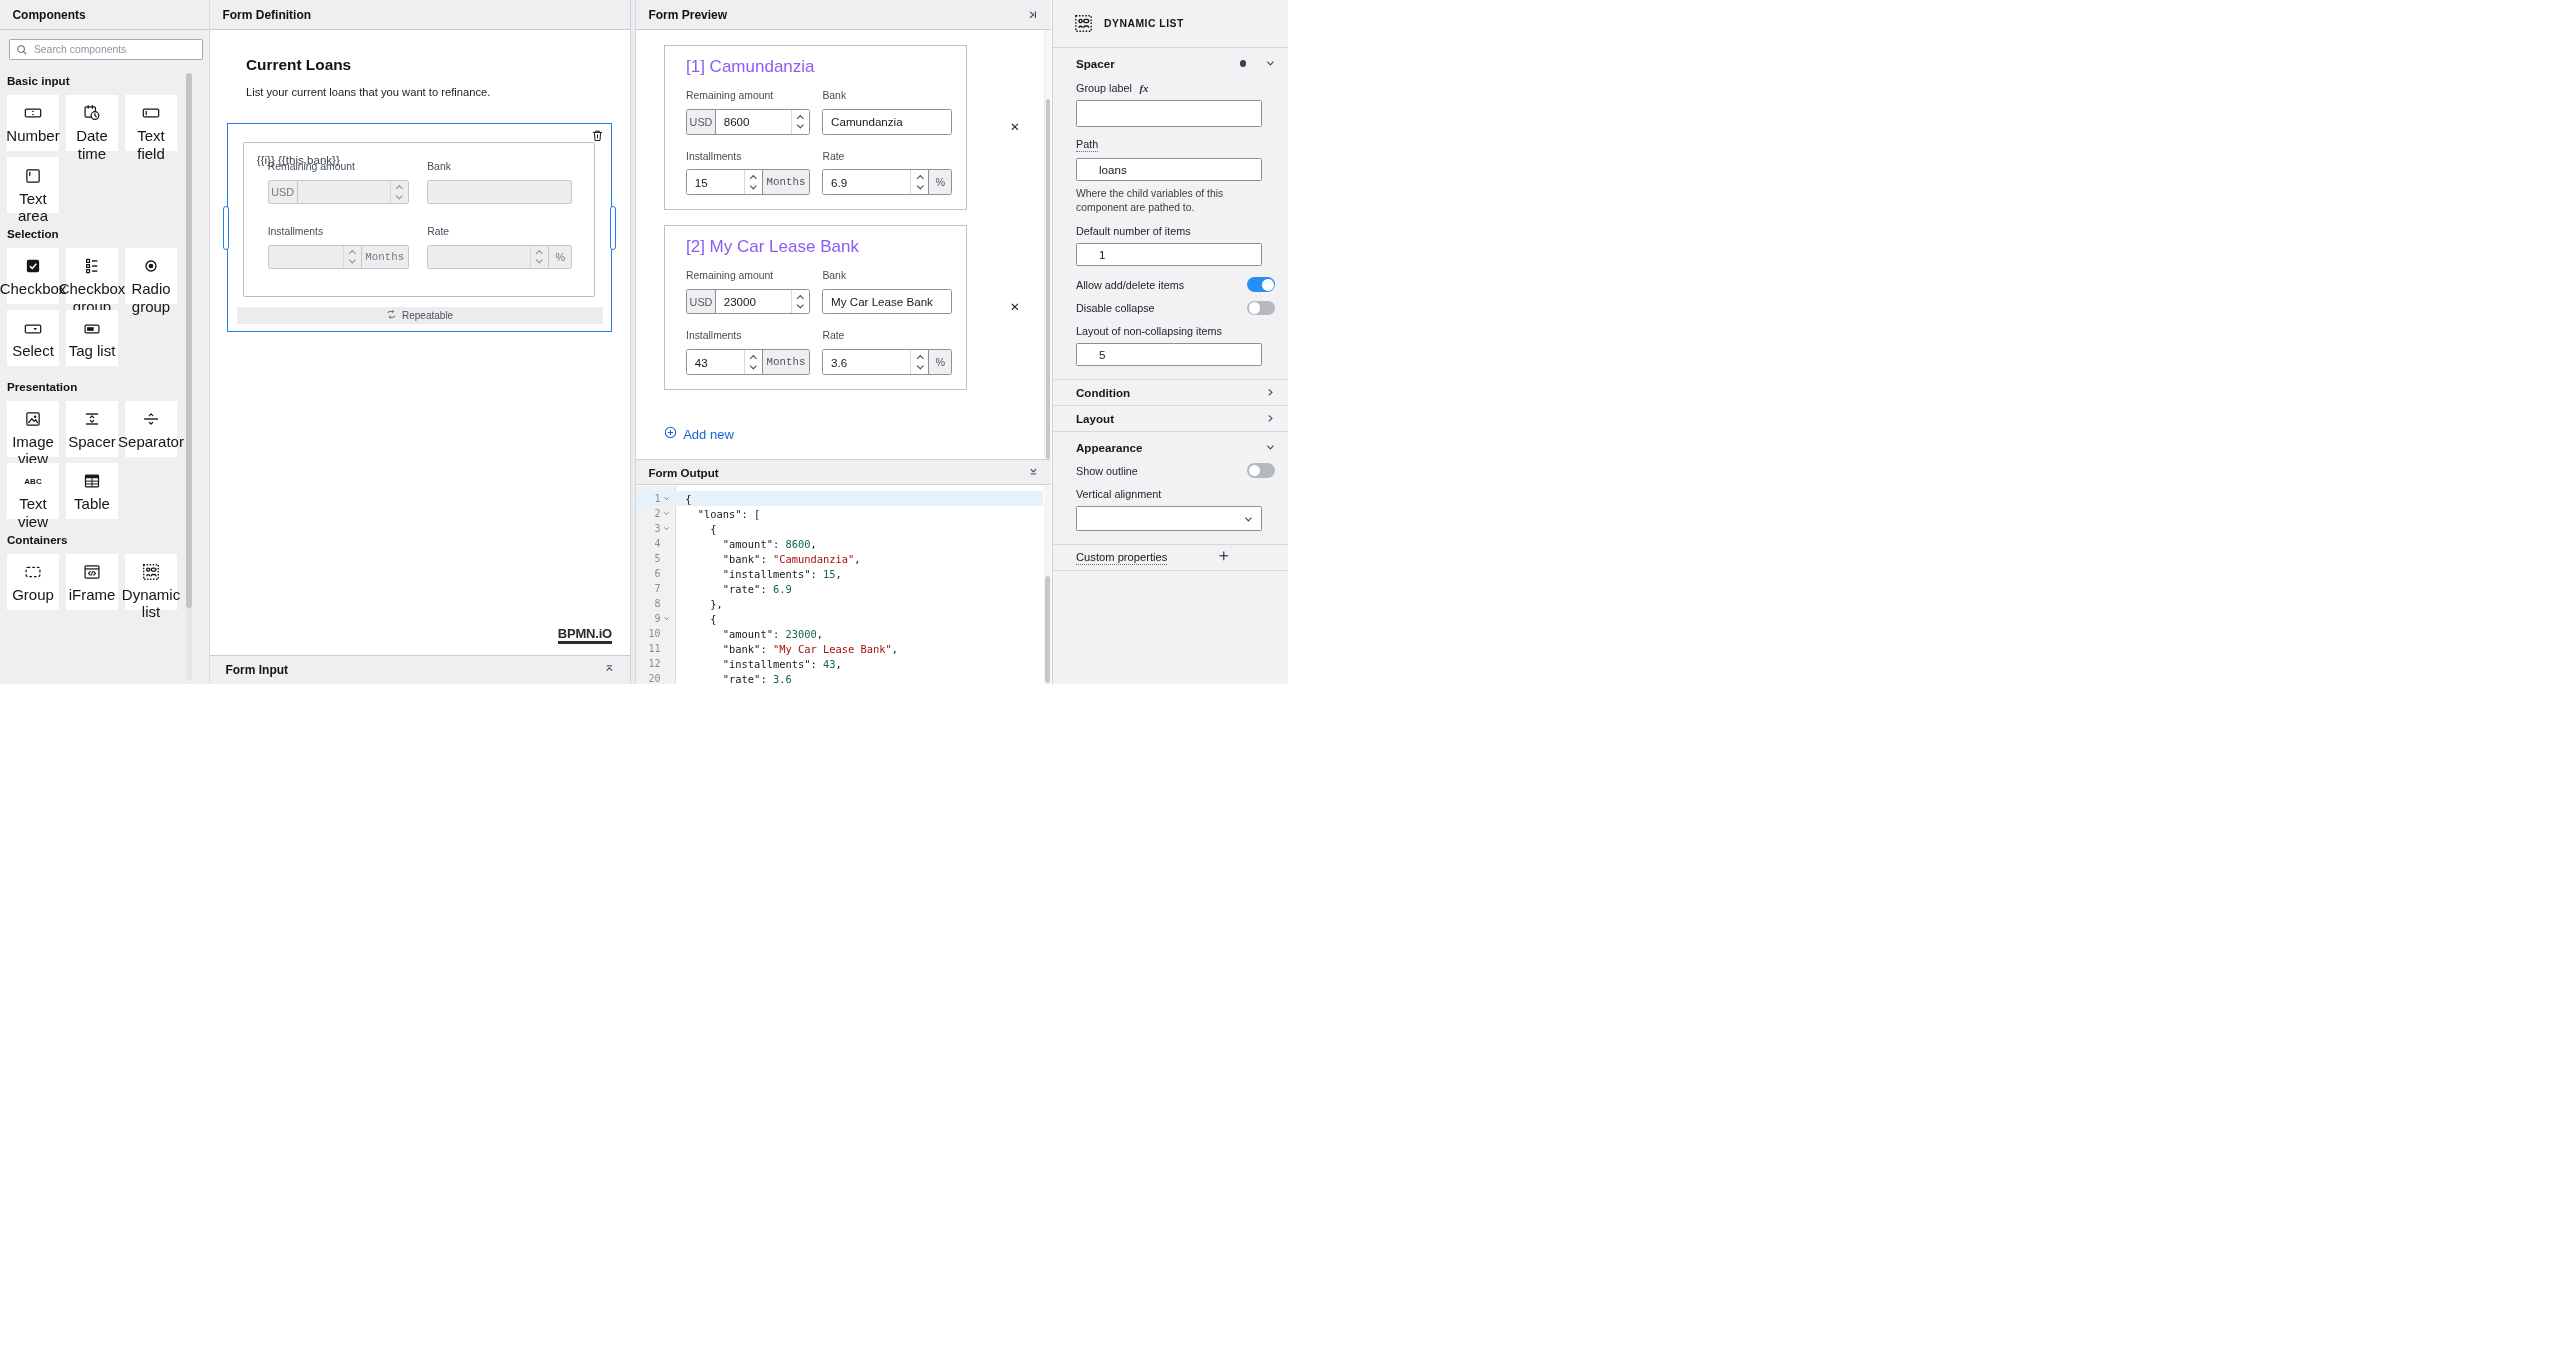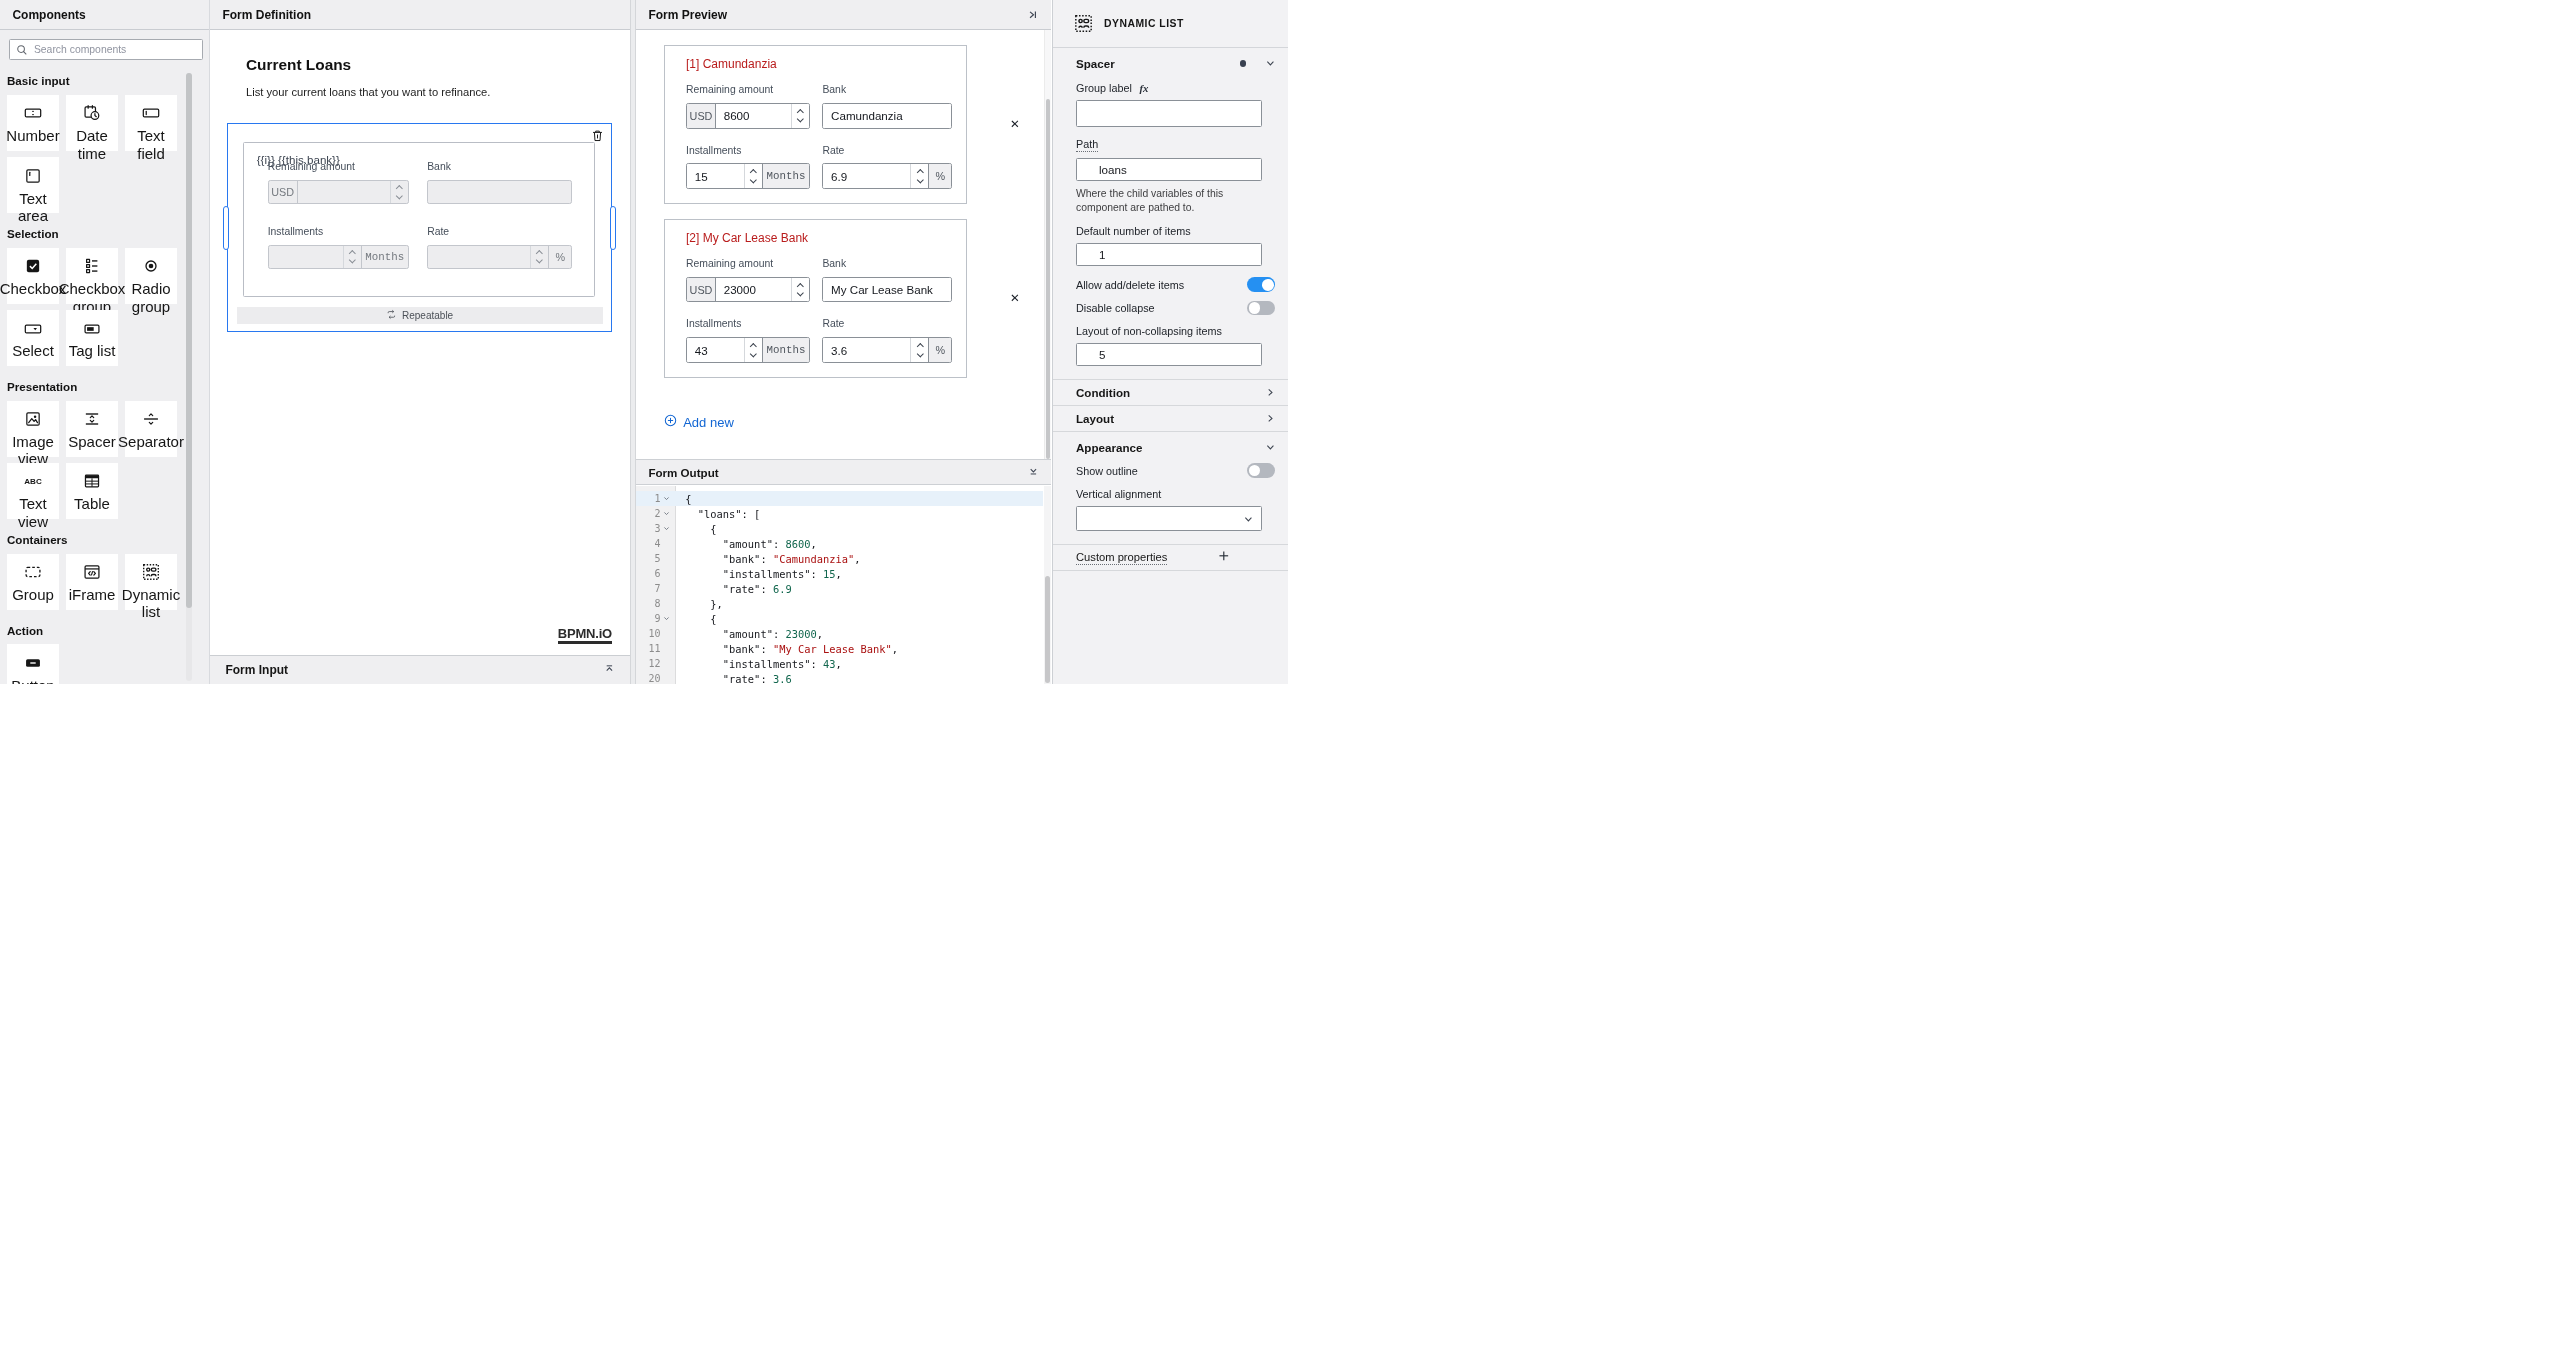--- a/index.html
+++ b/index.html
@@ -74,21 +74,21 @@
   .igroup.def .seg.suffix{border-left-color:#c3c6cc;}
   .igroup.def .val{background:transparent;}
   .igroup.def .spin{background:transparent;}
   .igroup.def .chev{border-color:#8a8f96;}
 
   
   .prevcol{position:absolute;left:636px;top:0;width:415px;height:684px;background:#fff;}
   .pbody{position:absolute;top:30px;left:0;right:0;height:429px;overflow:hidden;padding:14.7px 0 0 28px;}
   .pcardrow{display:flex;align-items:center;margin-bottom:14.7px;}
   .pcard2{width:303px;border:0.8px solid #bcc1c8;background:#fff;padding:11.6px 15.4px 14px 21px;}
-  .ctitle{font-size:12px;color:#b91c1c;margin-bottom:14px;}
+  .ctitle{font-size:17px;color:#8b5cf6;margin-bottom:14px;}
   .fgrid{display:grid;grid-template-columns:124px 130px;column-gap:12.4px;row-gap:17px;}
   .xbtn{margin-left:40px;background:none;border:none;font-size:11.6px;color:#171c24;cursor:pointer;padding:3.1px;font-family:inherit;}
   .addnew{display:inline-flex;align-items:flex-end;gap:6.2px;color:var(--link);font-size:13px;margin-top:21.6px;cursor:pointer;
           background:none;border:none;font-family:inherit;padding:0;}
   .addnew svg{width:13px;height:13px;}
   .pscroll2{position:absolute;top:0;right:0;bottom:0;width:7px;background:#f7f7f8;border-left:0.8px solid #ebebeb;}
   .pscroll2 .thumb{position:absolute;left:0.8px;right:0.8px;top:69px;bottom:0;background:#c5c6c8;border-radius:3.1px;}
 
   .out-header{position:absolute;top:459px;left:0;right:0;height:26px;background:#efeff1;border-top:0.8px solid #cdd0d4;
               border-bottom:0.8px solid #cdd0d4;display:flex;align-items:center;justify-content:space-between;padding:0 12.4px;
@@ -343,34 +343,20 @@
                     <circle cx="9.4" cy="9.9" r="2" fill="none" stroke="#161616" stroke-width="1.8"></circle>
                     <rect x="13.4" y="7.9" width="6" height="4" rx="2" fill="none" stroke="#161616" stroke-width="1.8"></rect>
                     <path d="M7.4 18.4 a2 2 0 0 1 4 0" fill="none" stroke="#161616" stroke-width="1.8"></path>
                     <path d="M13.4 18.4 v-0.2 a2 2 0 0 1 2-2 h2 a2 2 0 0 1 2 2 v0.2" fill="none" stroke="#161616" stroke-width="1.8"></path>
                   </svg>
                 </span>
                 <span class="plbl">Dynamic list</span>
               </div>
             </div>
           </div>
-          <div class="psec">
-            <div class="plabel">Action</div>
-            <div class="pgrid">
-              <div class="pcard">
-                <span class="picon">
-                  <svg viewBox="0 0 26 26">
-                    <rect x="4" y="8" width="18" height="10" rx="2" fill="#161616"></rect>
-                    <line x1="9.5" y1="13" x2="16.5" y2="13" stroke="#fff" stroke-width="1.8"></line>
-                  </svg>
-                </span>
-                <span class="plbl">Button</span>
-              </div>
-            </div>
-          </div>
         </div>
     </div>
     <div class="pscroll">
         <div class="thumb"></div>
       </div>
   </aside>
 
   <main class="defcol">
     <div class="col-header">
       <span>Form Definition</span>

